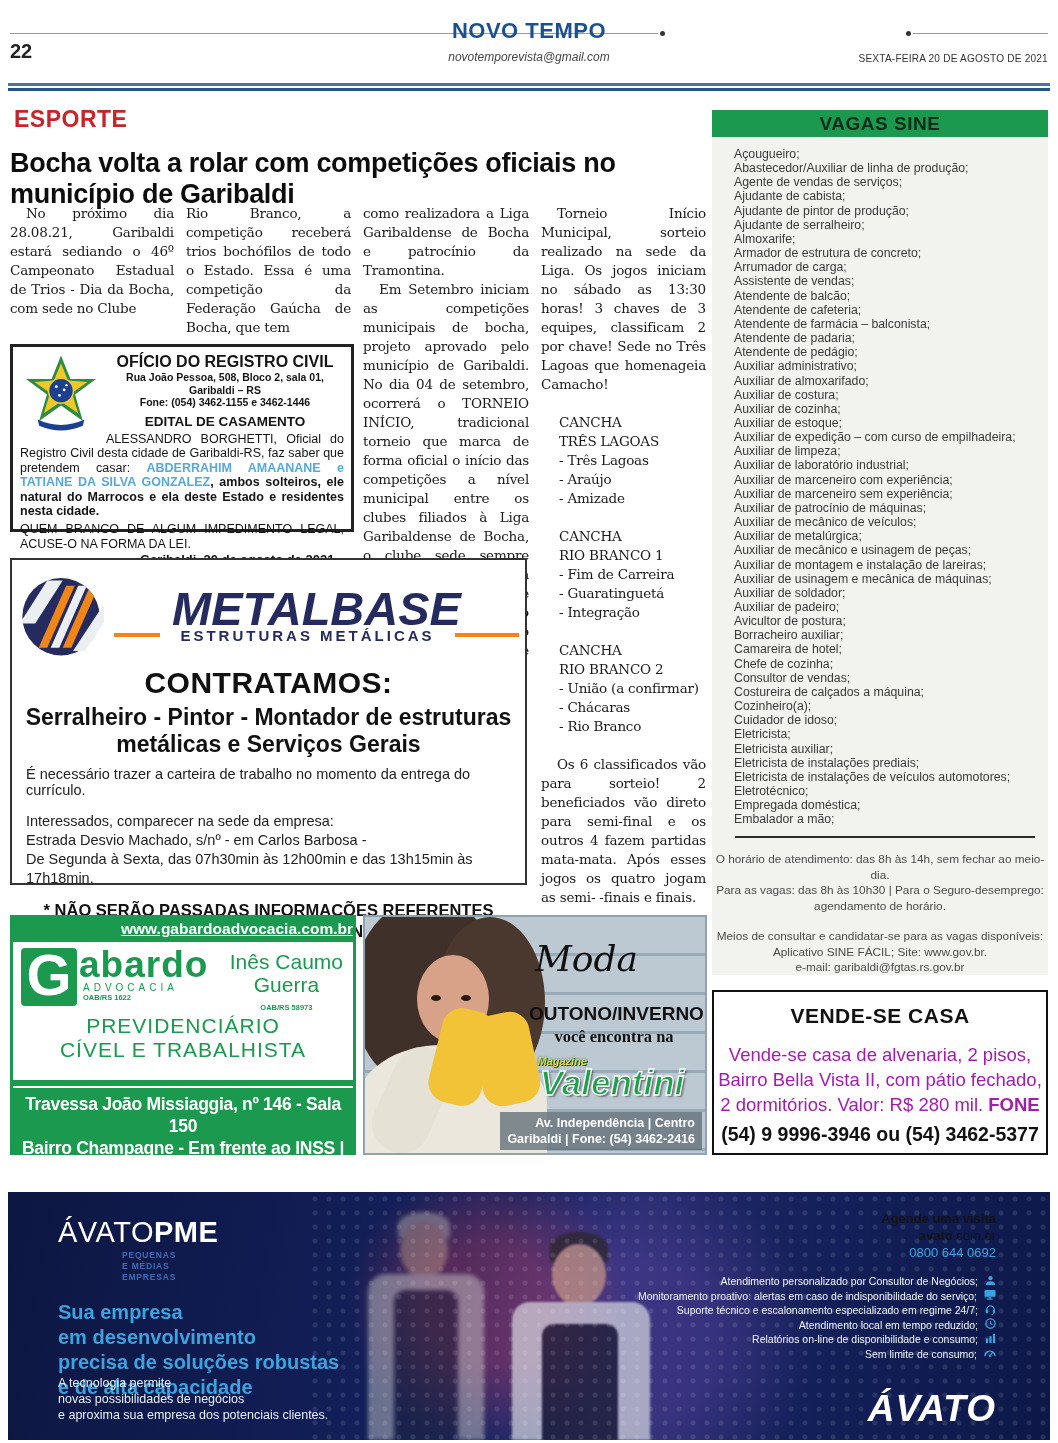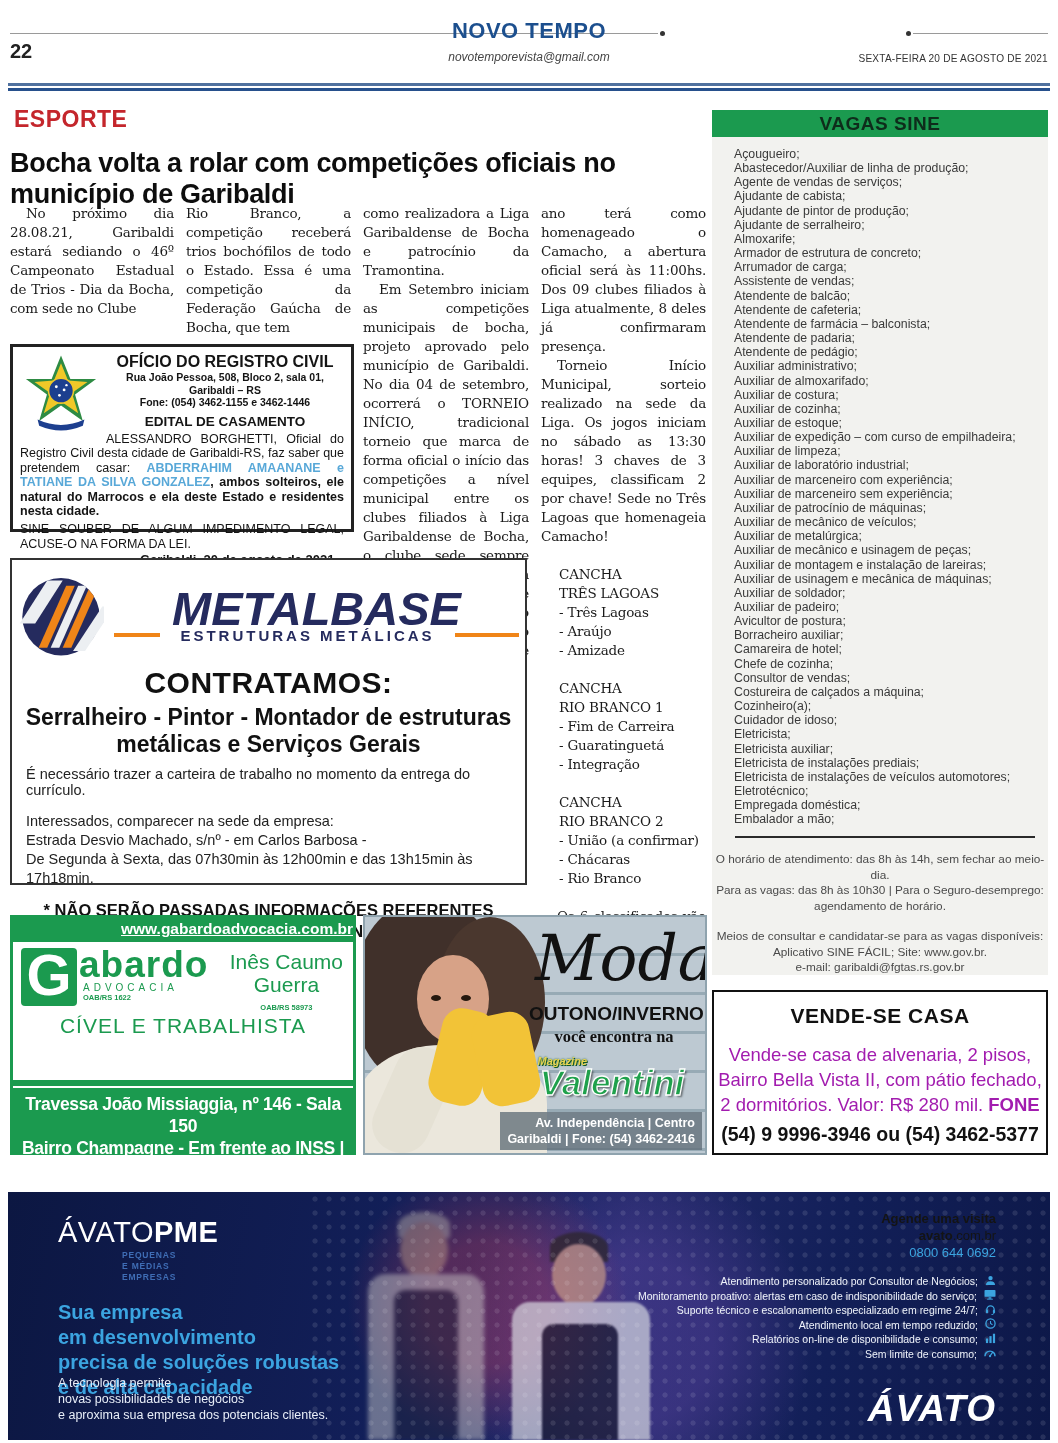--- a/index.html
+++ b/index.html
@@ -67,21 +67,21 @@
   .val-photo{position:absolute;left:0;top:0;width:200px;height:240px;}
   .hair1{position:absolute;left:-12px;top:-18px;width:150px;height:190px;background:#40302a;border-radius:48%;}
   .hair2{position:absolute;left:70px;top:0px;width:110px;height:170px;background:#4a372e;border-radius:50%;}
   .face{position:absolute;left:52px;top:38px;width:72px;height:88px;background:#d7a287;border-radius:50%;}
   .eye{position:absolute;top:78px;width:10px;height:6px;background:#26190f;border-radius:50%;}
   .sweater{position:absolute;left:-8px;top:128px;width:190px;height:130px;background:#ebe7dc;border-radius:45% 45% 0 0;}
   .sleeve{position:absolute;left:18px;top:128px;width:58px;height:110px;background:#e5e1d4;border-radius:28px;transform:rotate(24deg);}
   .glove{position:absolute;background:#f2c337;border-radius:20px;}
   .glove.g1{left:70px;top:92px;width:54px;height:96px;transform:rotate(14deg);}
   .glove.g2{left:112px;top:96px;width:58px;height:92px;transform:rotate(-12deg);}
-  .val-moda{position:absolute;right:10px;top:14px;width:160px;text-align:right;font-family:"DejaVu Serif","Liberation Serif",serif;font-style:italic;font-size:63px;color:#111;line-height:56px;}
+  .val-moda{position:absolute;right:10px;top:14px;width:160px;text-align:left;font-family:"DejaVu Serif","Liberation Serif",serif;font-style:italic;font-size:36px;color:#111;line-height:56px;}
   .val-season{position:absolute;right:6px;top:86px;width:170px;text-align:center;font-weight:bold;font-size:19px;color:#111;}
   .val-find{position:absolute;right:6px;top:110px;width:170px;text-align:center;font-weight:bold;font-size:16.5px;color:#111;font-family:"Liberation Serif",serif;}
   .val-mag{position:absolute;right:118px;top:138px;font-size:11px;font-style:italic;font-weight:bold;color:#e8d44f;text-shadow:0 0 2px #145a2a,1px 1px 0 #145a2a;}
   .val-brand{position:absolute;right:4px;top:146px;width:178px;text-align:center;font-size:35px;font-weight:bold;font-style:italic;color:#1fa14c;-webkit-text-stroke:1.3px #ffffff;text-shadow:2px 2px 2px rgba(0,0,0,.45);}
   .val-caption{position:absolute;right:3px;bottom:3px;background:rgba(96,110,120,.78);color:#fff;font-weight:bold;font-size:12.5px;line-height:16px;text-align:right;padding:3px 7px;}
 
   
   .sine-header{position:absolute;left:712px;top:110px;width:336px;height:27px;background:#1b9a4f;color:#0e2c1b;font-weight:bold;font-size:19px;text-align:center;line-height:27px;letter-spacing:.5px;}
   .sine-panel{position:absolute;left:712px;top:137px;width:336px;height:838px;background:#f2f2ef;box-sizing:border-box;padding:10px 12px 0 22px;}
   .job{font-size:12.3px;line-height:14.15px;color:#3a3a3a;white-space:nowrap;}
@@ -141,21 +141,20 @@
   <div class="para">No próximo dia 28.08.21, Garibaldi estará sediando o 46º Campeonato Estadual de Trios - Dia da Bocha, com sede no Clube</div>
 </div>
 <div class="bodycol" style="left:186px;width:165px;">
   <div>Rio Branco, a competição receberá trios bochófilos de todo o Estado. Essa é uma competição da Federação Gaúcha de Bocha, que tem</div>
 </div>
 <div class="bodycol" style="left:363px;width:166px;">
   <div>como realizadora a Liga Garibaldense de Bocha e patrocínio da Tramontina.</div>
   <div class="para">Em Setembro iniciam as competições municipais de bocha, projeto aprovado pelo município de Garibaldi. No dia 04 de setembro, ocorrerá o TORNEIO INÍCIO, tradicional torneio que marca de forma oficial o início das competições a nível municipal entre os clubes filiados à Liga Garibaldense de Bocha, o clube sede sempre homenageia uma personalidade que marcou história pelo clube, a sede será no Clube Três Lagoas e nesse</div>
 </div>
 <div class="bodycol" style="left:541px;width:165px;">
-  <div>ano terá como homenageado o Camacho, a abertura oficial será às 11:00hs. Dos 09 clubes filiados à Liga atualmente, 8 deles já confirmaram presença.</div>
   <div class="para">Torneio Início Municipal, sorteio realizado na sede da Liga. Os jogos iniciam no sábado as 13:30 horas! 3 chaves de 3 equipes, classificam 2 por chave! Sede no Três Lagoas que homenageia Camacho!</div>
   <div id="cancha-container">
       <div class="cancha">
         <div>CANCHA</div>
         <div>TRÊS LAGOAS</div>
         <div>- Três Lagoas</div>
         <div>- Araújo</div>
         <div>- Amizade</div>
       </div>
       <div class="cancha">
@@ -185,21 +184,21 @@
       <circle cx="54" cy="46" r="1.8" fill="#fff"></circle>
     <circle cx="48" cy="53" r="1.8" fill="#fff"></circle>
       <circle cx="57" cy="40" r="1.5" fill="#fff"></circle>
     <path d="M20 84 Q50 98 80 84 L78 92 Q50 104 22 92 Z" fill="#1d3f8f"></path>
   </svg>
   <div class="reg-title">OFÍCIO DO REGISTRO CIVIL</div>
   <div class="reg-addr">Rua João Pessoa, 508, Bloco 2, sala 01, Garibaldi – RS</div>
   <div class="reg-addr">Fone: (054) 3462-1155 e 3462-1446</div>
   <div class="reg-edital">EDITAL DE CASAMENTO</div>
   <div class="reg-body"><span>ALESSANDRO BORGHETTI, Oficial do Registro Civil desta cidade de Garibaldi-RS, faz saber que pretendem casar: </span><span class="blue-name">ABDERRAHIM AMAANANE</span><span class="blue-name"> e </span><span class="blue-name">TATIANE DA SILVA GONZALEZ</span><span class="reg-bold">, ambos solteiros, ele natural do Marrocos e ela deste Estado e residentes nesta cidade.</span></div>
-  <div class="reg-body ind">SINE SOUBER DE ALGUM IMPEDIMENTO LEGAL, ACUSE-O NA FORMA DA LEI.</div>
+  <div class="reg-body ind">QUEM BRANCO DE ALGUM IMPEDIMENTO LEGAL, ACUSE-O NA FORMA DA LEI.</div>
   <div class="reg-date">Garibaldi, 20 de agosto de 2021.</div>
   <div class="reg-sign">Alessandro Borghetti</div>
   <div class="reg-sign">Oficial do Registro</div>
 </div>
 
 <div class="metalbase">
   <div class="mb-logo-row">
     <svg width="86" height="86" viewBox="0 0 100 100">
       <defs>
           <clipPath id="mbclip">
@@ -246,20 +245,21 @@
         <div class="gab-adv">ADVOCACIA</div>
         <div class="gab-oab">OAB/RS 1622</div>
       </div>
     </div>
     <div class="gab-ines">
       <div>Inês Caumo</div>
       <div>Guerra</div>
       <div class="oab">OAB/RS 58973</div>
     </div>
     <div class="gab-areas">
+      <div>PREVIDENCIÁRIO</div>
       <div>CÍVEL E TRABALHISTA</div>
     </div>
   </div>
   <div class="gab-addr">
     <div>Travessa João Missiaggia, nº 146 - Sala 150</div>
     <div>Bairro Champagne - Em frente ao INSS | 3462-3508</div>
   </div>
   <div class="gab-filiais">Filiais em Bento Gonçalves | Carlos Barbosa | Barão</div>
 </div>
 

